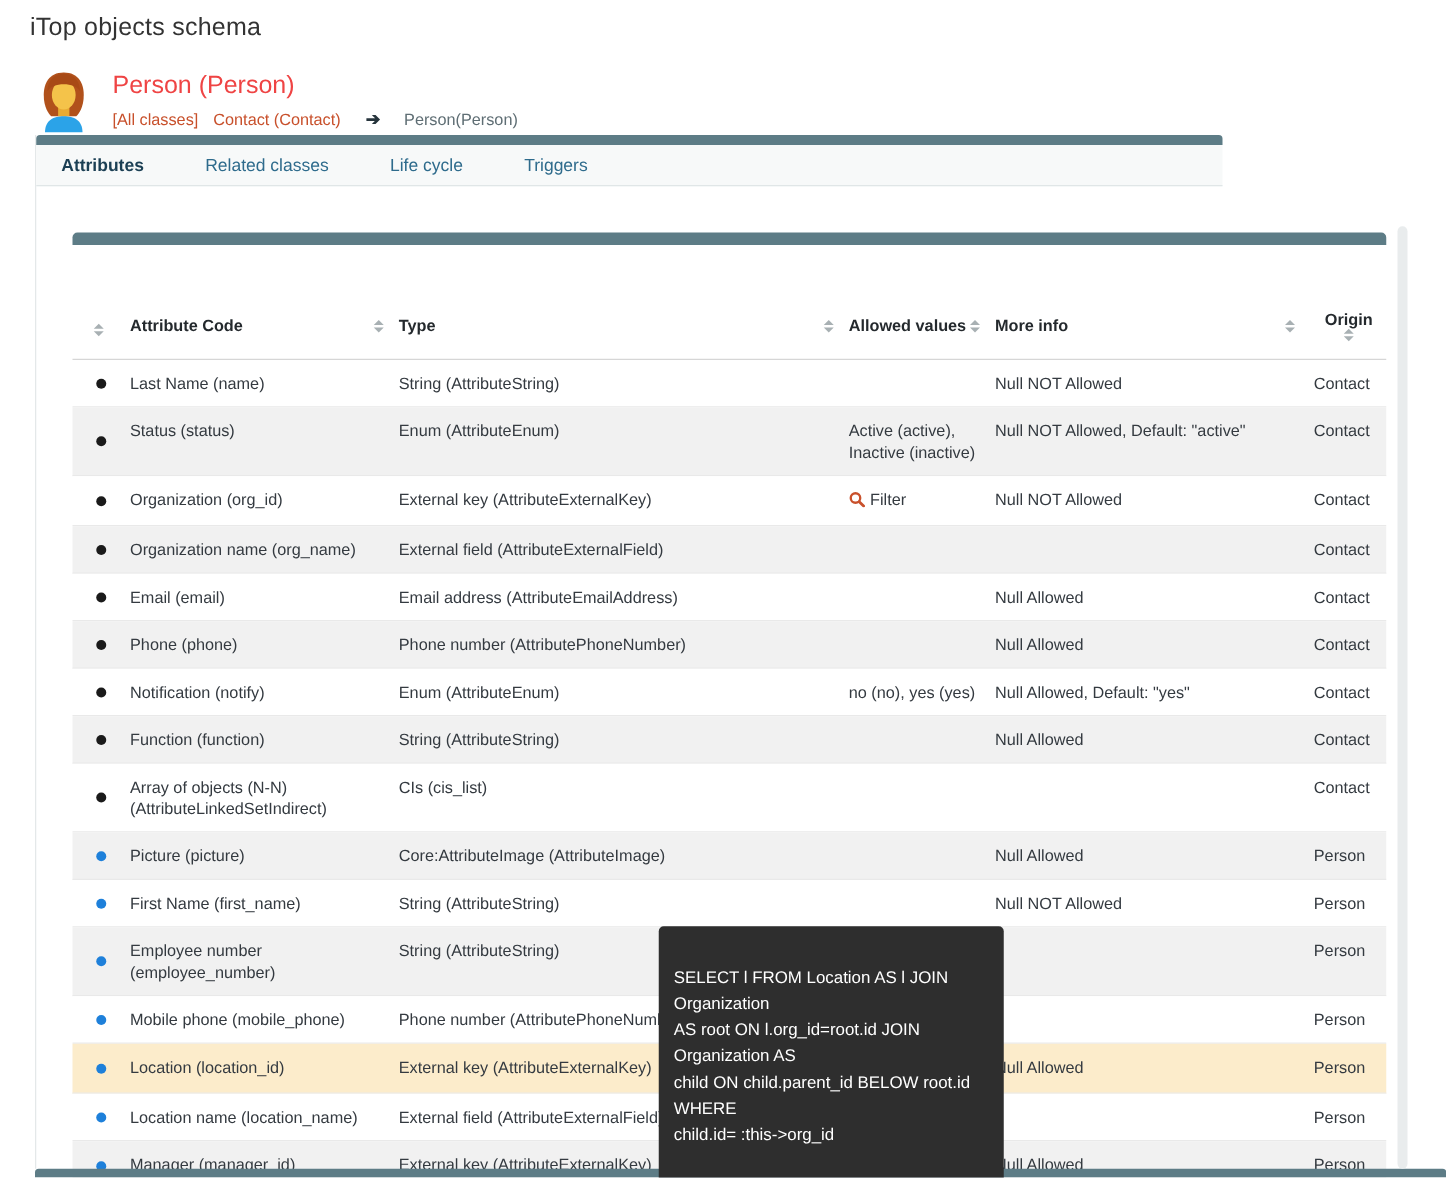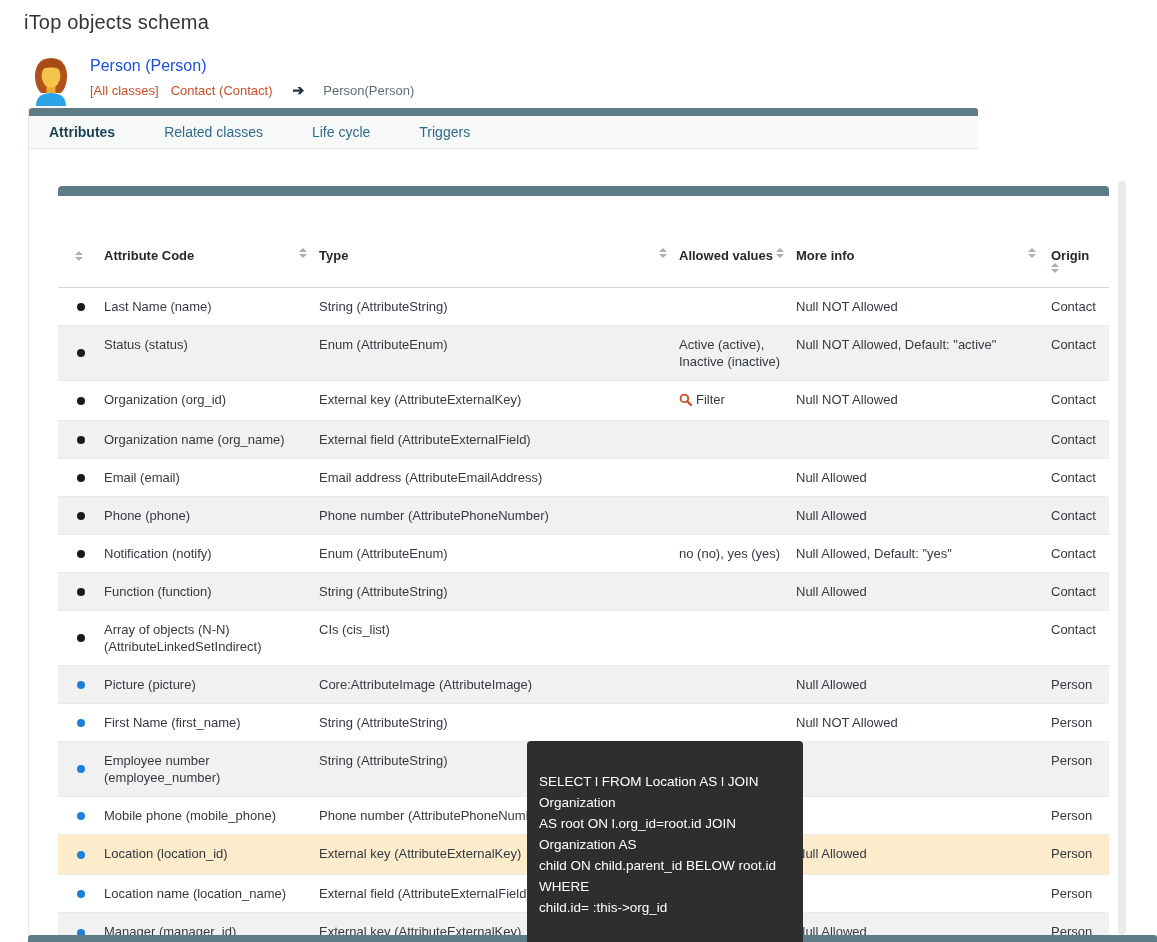--- a/index.html
+++ b/index.html
@@ -10,21 +10,21 @@
     font-family:"Liberation Sans", sans-serif;
   }
   
   .page-title {
     position:absolute; left:24px; top:11px; margin:0;
     font-size:20px; font-weight:400; color:#333; letter-spacing:.2px;
   }
   
   .class-header { position:absolute; left:28px; top:56px; display:flex; gap:16px; }
   .avatar { width:46px; height:50px; display:block; }
-  .class-title { font-size:16px; color:#1d4ed8; margin-top:1px; }
+  .class-title { font-size:20px; color:#ef4444; margin-top:1px; }
   .breadcrumb { font-size:13px; margin-top:7px; display:flex; align-items:center;gap:12px; }
   .breadcrumb a { color:var(--link_orange,#c8502b); text-decoration:none; cursor:pointer; }
   .bc-arrow { color:#26343c; font-size:14px; margin:0 7px 0 8px; font-weight:bold; }
   .bc-current { color:#5f6e74; }
   
   .tab-panel {
     position:absolute; left:28px; top:108px; width:950px; height:827px;
     border-left:1px solid #e4e8e9; background:#fff;
   }
   .panel-top-bar { height:8px; background:var(--teal_bar,#5d7c86); border-radius:3px 3px 0 0; }
@@ -36,21 +36,21 @@
   .tab.active { color:var(--active_tab,#1b3f54); font-weight:bold; }
   
   .datatable { position:absolute; left:29px; top:78px; width:1051px; background:#fff; }
   .table-top-bar { height:10px; background:var(--teal_bar,#5d7c86); border-radius:4px 4px 0 0; }
   .thead {
     display:grid; grid-template-columns:46px 215px 360px 117px 252px 61px;
     padding:52px 0 14px 0; border-bottom:1px solid #d6d6d6;
   }
   .th {
     font-size:13px; font-weight:600; color:#24292d;
-    display:flex; align-items:flex-start; justify-content:space-between;
+    display:flex; align-items:center; justify-content:space-between;
     padding-right:12px; cursor:pointer;
   }
   .th0 { justify-content:flex-start; padding-left:17px; transform:translateY(3px); }
   .th-origin { padding-left:3px; padding-right:2px;flex-direction:column; }
   .sort { display:flex; flex-direction:column; align-items:center; }
   .s-up { width:0;height:0;border-left:4px solid transparent;border-right:4px solid transparent;border-bottom:4px solid #a8b0b3;margin-bottom:2px; }
   .s-dn { width:0;height:0;border-left:4px solid transparent;border-right:4px solid transparent;border-top:4px solid #a8b0b3; }
   .tr {
     display:grid; grid-template-columns:46px 215px 360px 117px 252px 61px;
     border-bottom:1px solid #e9e9e9; min-height:38px; background:#fff;

